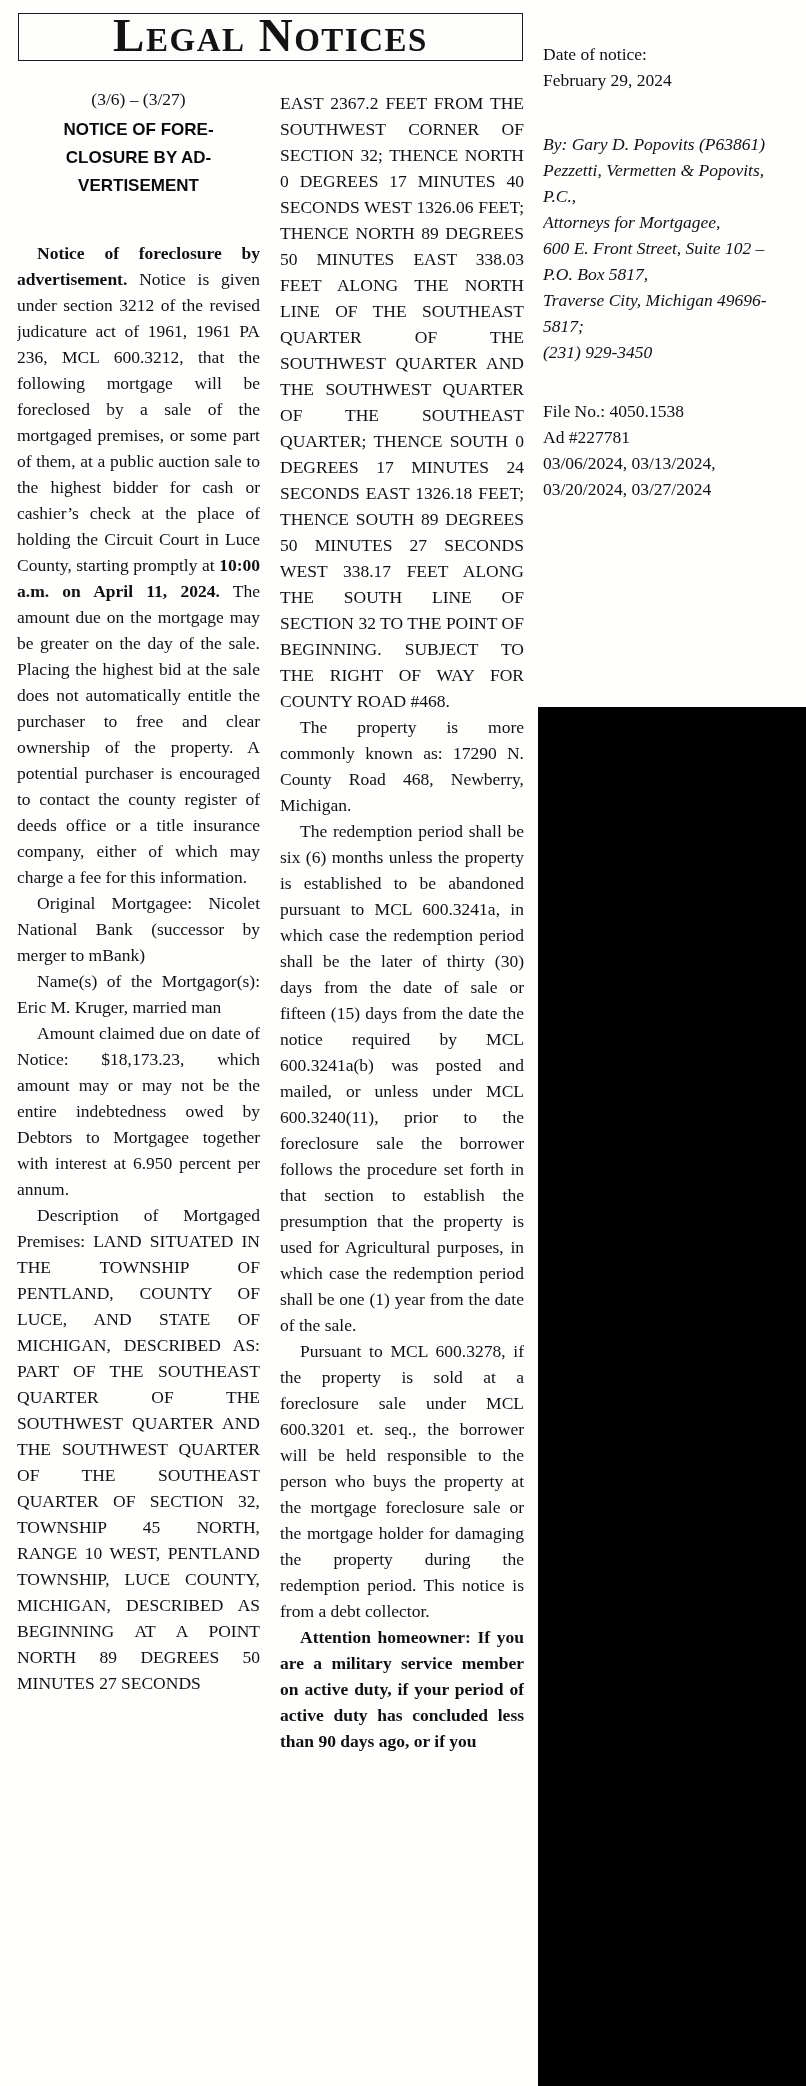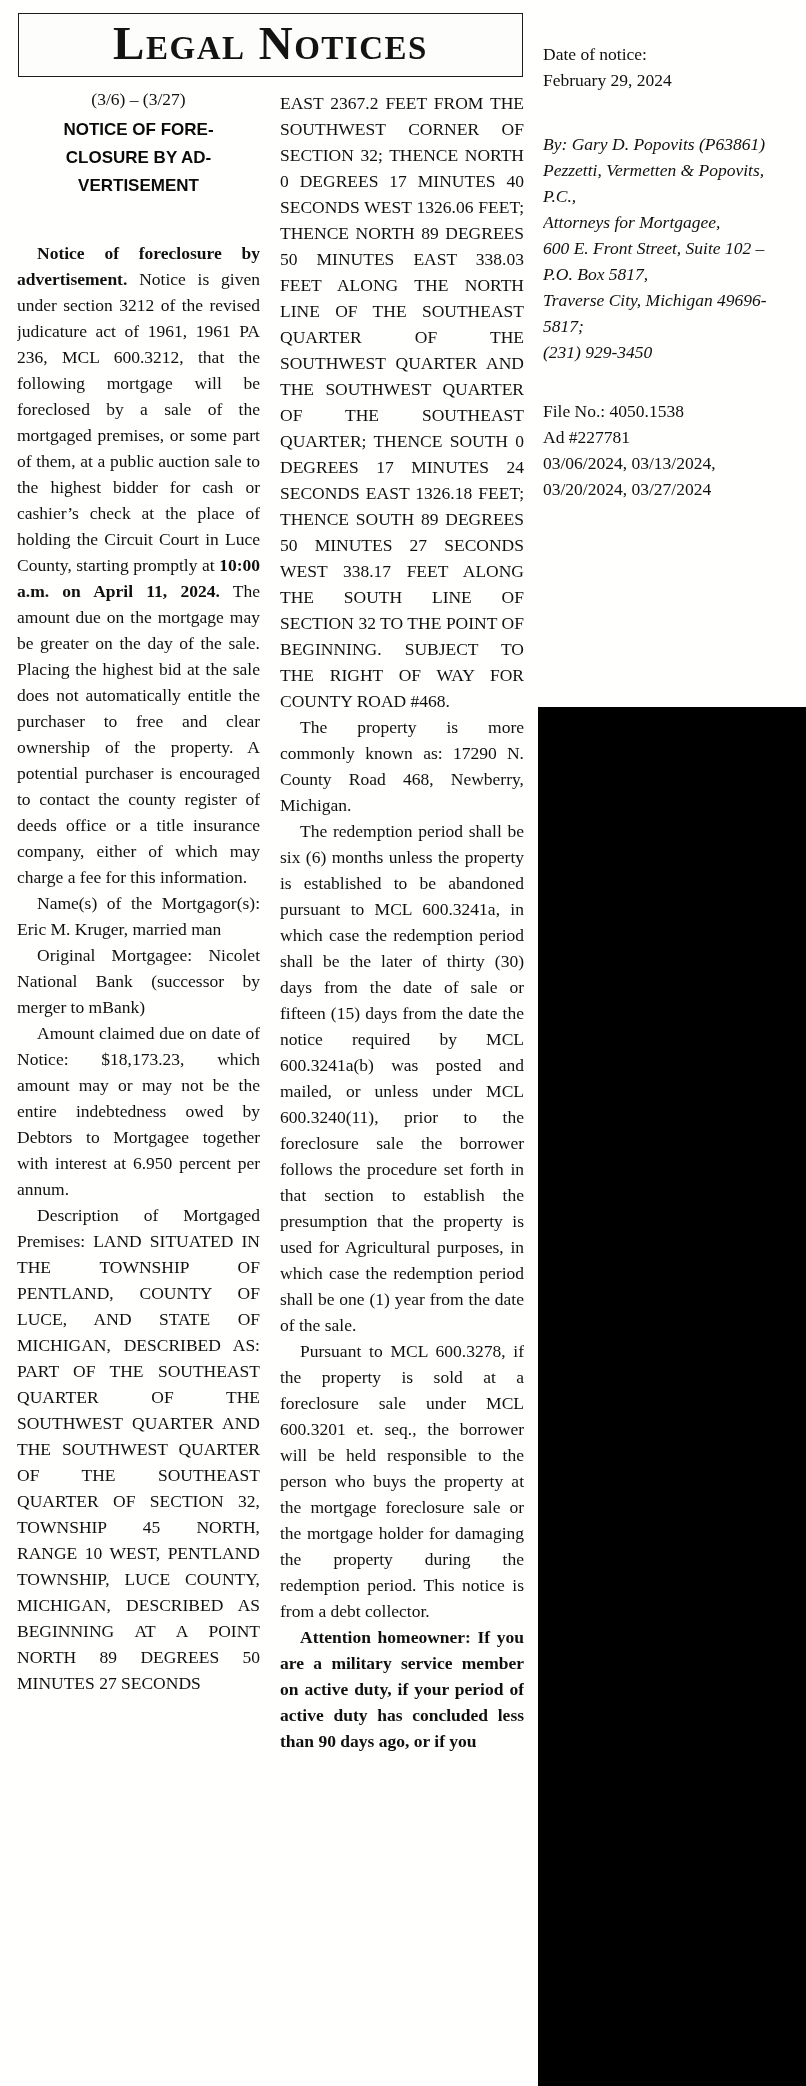--- a/index.html
+++ b/index.html
@@ -6,21 +6,21 @@
   html,body { background:#ffffff; }
   body {
     width:806px; height:2086px; position:relative;
     font-family:"Liberation Serif", serif;
     color:#0e0e0e;
   }
   .page { position:absolute; inset:0; width:806px; height:2086px; background:#fffffe; overflow:hidden; }
 
   
   .masthead-box {
-    position:absolute; left:18px; top:13px; width:505px; height:64px;
+    position:absolute; left:18px; top:13px; width:505px; height:48px;
     border:1.5px solid #1c1c1c; background:#fdfdfc;
     display:flex; align-items:center; justify-content:center;
   }
   .masthead-title {
     font-family:"Liberation Serif", serif;
     font-weight:bold; font-variant:small-caps;
     font-size:47px; letter-spacing:1.5px; color:#131313;
     line-height:1; padding-bottom:4px;
   }
 
@@ -68,22 +68,22 @@
   <div class="masthead-box">
     <div class="masthead-title">Legal Notices</div>
   </div>
 
   <div id="col1" class="col">
     <div class="dateline">(3/6) – (3/27)</div>
     <div class="notice-heading">NOTICE OF FORE-
 CLOSURE BY AD-
 VERTISEMENT</div>
     <p class="para"><b>Notice of foreclosure by advertisement.</b><span> Notice is given under section 3212 of the revised judicature act of 1961, 1961 PA 236, MCL 600.3212, that the following mortgage will be foreclosed by a sale of the mortgaged premises, or some part of them, at a public auction sale to the highest bidder for cash or cashier’s check at the place of holding the Circuit Court in Luce County, starting promptly at </span><b>10:00 a.m. on April 11, 2024.</b><span> The amount due on the mortgage may be greater on the day of the sale. Placing the highest bid at the sale does not automatically entitle the purchaser to free and clear ownership of the property. A potential purchaser is encouraged to contact the county register of deeds office or a title insurance company, either of which may charge a fee for this information.</span></p>
+    <p class="para">Original Mortgagee: Nicolet National Bank (successor by merger to mBank)</p>
     <p class="para">Name(s) of the Mortgagor(s): Eric M. Kruger, married man</p>
-    <p class="para">Original Mortgagee: Nicolet National Bank (successor by merger to mBank)</p>
     <p class="para">Amount claimed due on date of Notice: $18,173.23, which amount may or may not be the entire indebtedness owed by Debtors to Mortgagee together with interest at 6.950 percent per annum.</p>
     <p class="para">Description of Mortgaged Premises: LAND SITUATED IN THE TOWNSHIP OF PENTLAND, COUNTY OF LUCE, AND STATE OF MICHIGAN, DESCRIBED AS: PART OF THE SOUTHEAST QUARTER OF THE SOUTHWEST QUARTER AND THE SOUTHWEST QUARTER OF THE SOUTHEAST QUARTER OF SECTION 32, TOWNSHIP 45 NORTH, RANGE 10 WEST, PENTLAND TOWNSHIP, LUCE COUNTY, MICHIGAN, DESCRIBED AS BEGINNING AT A POINT NORTH 89 DEGREES 50 MINUTES 27 SECONDS</p>
   </div>
 
   <div id="col2" class="col">
     <p class="para noindent">EAST 2367.2 FEET FROM THE SOUTHWEST CORNER OF SECTION 32; THENCE NORTH 0 DEGREES 17 MINUTES 40 SECONDS WEST 1326.06 FEET; THENCE NORTH 89 DEGREES 50 MINUTES EAST 338.03 FEET ALONG THE NORTH LINE OF THE SOUTHEAST QUARTER OF THE SOUTHWEST QUARTER AND THE SOUTHWEST QUARTER OF THE SOUTHEAST QUARTER; THENCE SOUTH 0 DEGREES 17 MINUTES 24 SECONDS EAST 1326.18 FEET; THENCE SOUTH 89 DEGREES 50 MINUTES 27 SECONDS WEST 338.17 FEET ALONG THE SOUTH LINE OF SECTION 32 TO THE POINT OF BEGINNING. SUBJECT TO THE RIGHT OF WAY FOR COUNTY ROAD #468.</p>
     <p class="para">The property is more commonly known as: 17290 N. County Road 468, Newberry, Michigan.</p>
     <p class="para">The redemption period shall be six (6) months unless the property is established to be abandoned pursuant to MCL 600.3241a, in which case the redemption period shall be the later of thirty (30) days from the date of sale or fifteen (15) days from the date the notice required by MCL 600.3241a(b) was posted and mailed, or unless under MCL 600.3240(11), prior to the foreclosure sale the borrower follows the procedure set forth in that section to establish the presumption that the property is used for Agricultural purposes, in which case the redemption period shall be one (1) year from the date of the sale.</p>
     <p class="para">Pursuant to MCL 600.3278, if the property is sold at a foreclosure sale under MCL 600.3201 et. seq., the borrower will be held responsible to the person who buys the property at the mortgage foreclosure sale or the mortgage holder for damaging the property during the redemption period. This notice is from a debt collector.</p>
     <p class="para boldpara">Attention homeowner: If you are a military service member on active duty, if your period of active duty has concluded less than 90 days ago, or if you</p>

